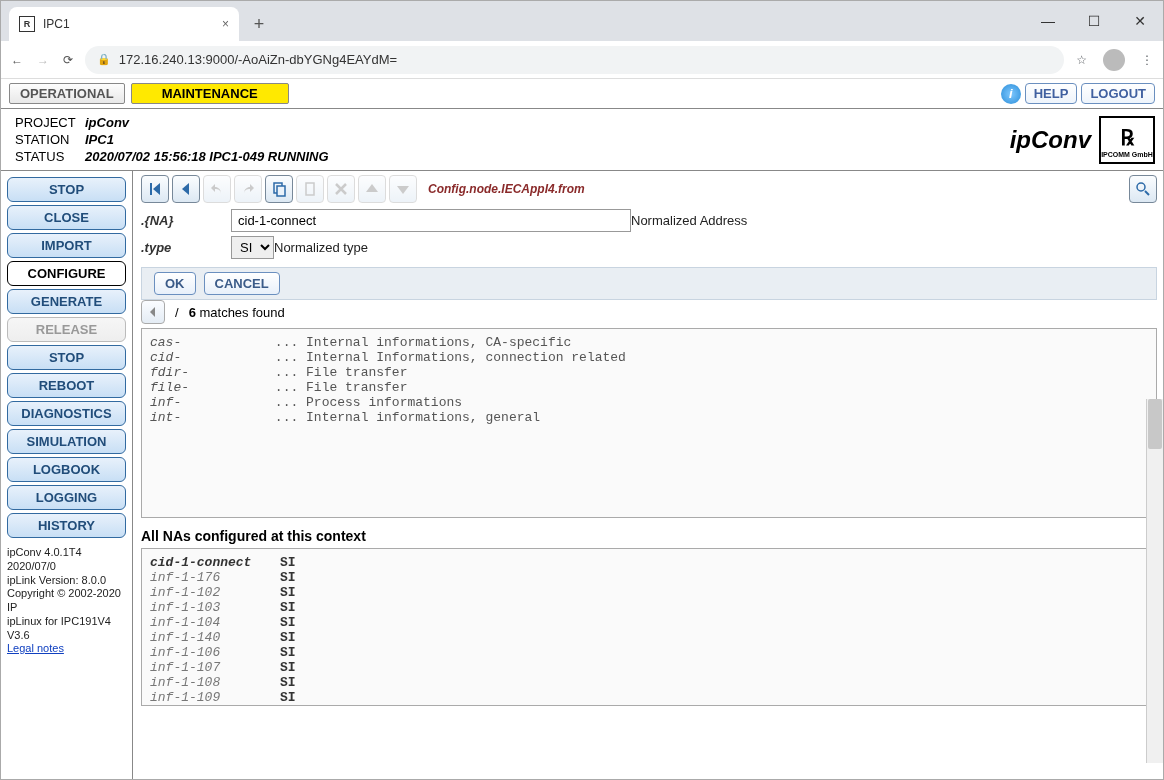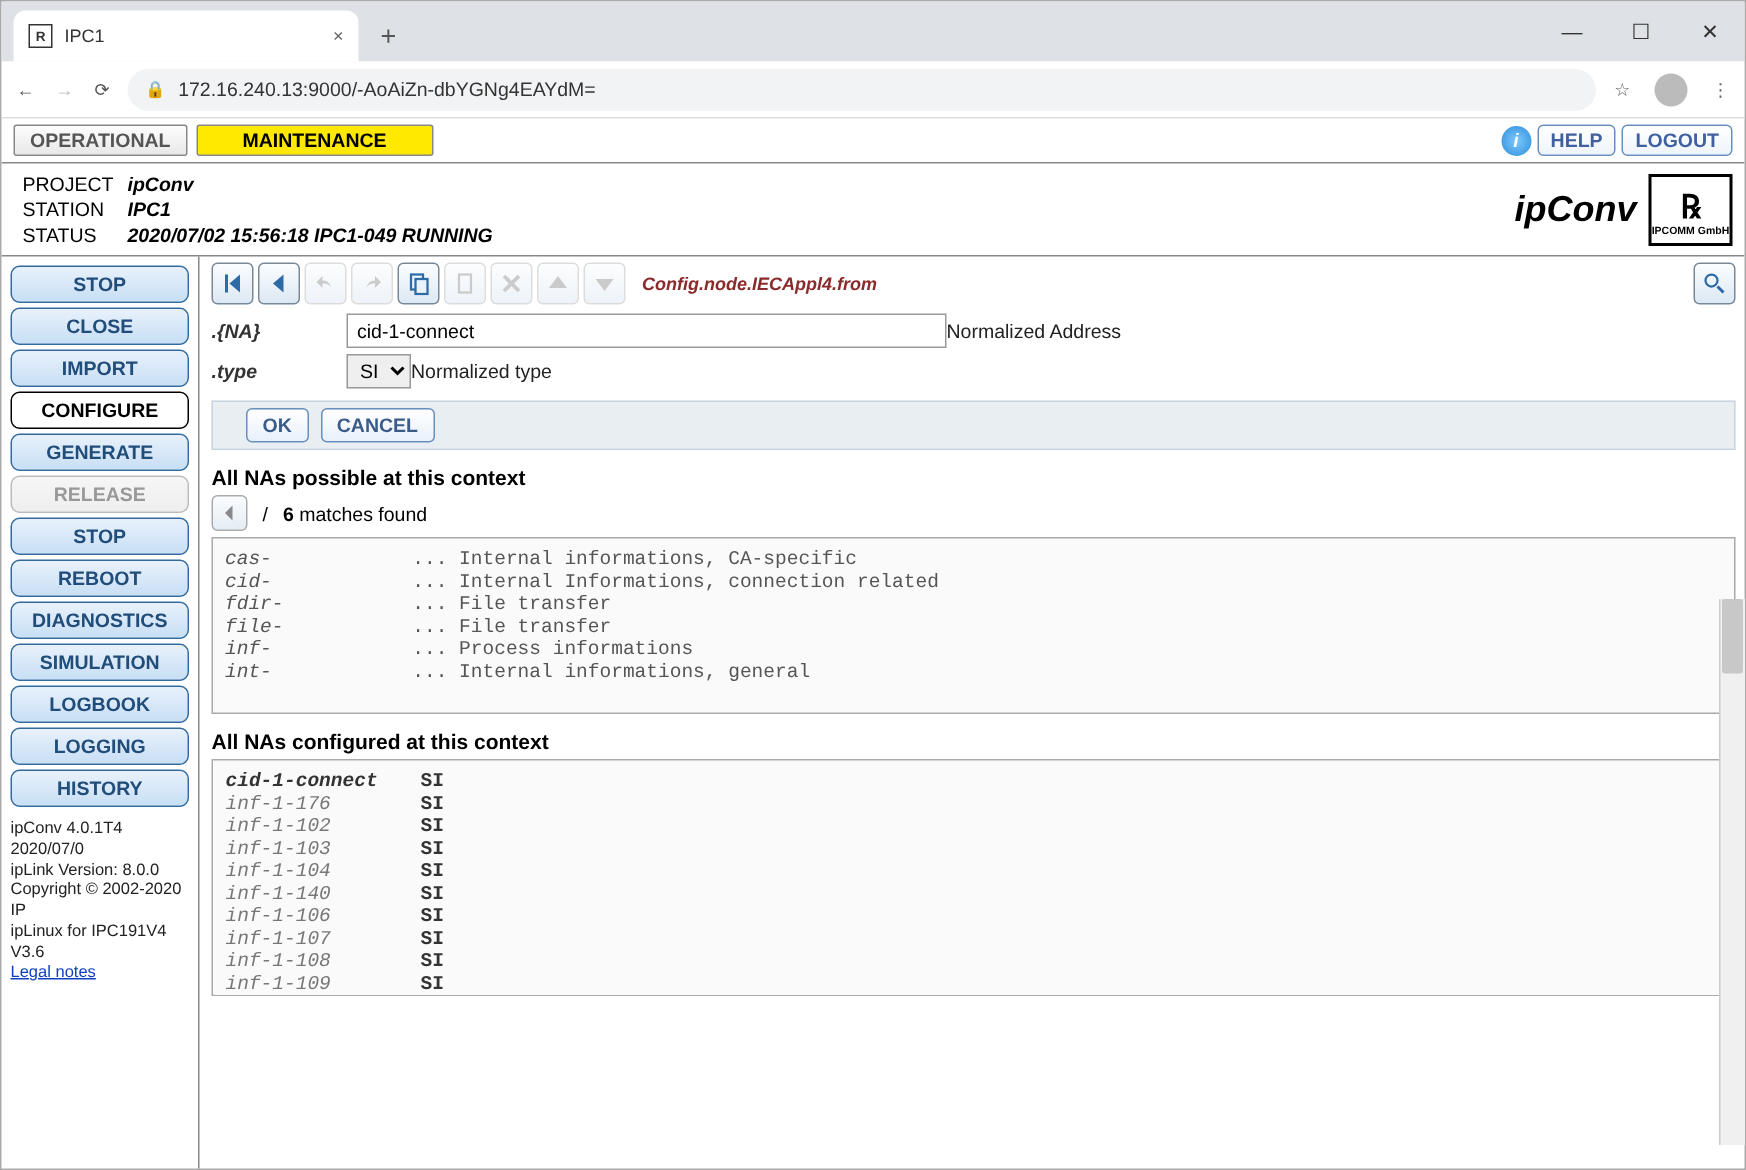--- a/index.html
+++ b/index.html
@@ -52,29 +52,29 @@
 .tb-btn.disabled { opacity: 0.5; border-color: #bbb; }
 .tb-path { color: #8a2a2a; font-weight: bold; font-style: italic; font-size: 12px; margin-left: 8px; }
 .tb-search { margin-left: auto; }
 
 .form-row { display: flex; align-items: center; gap: 0; margin: 4px 0; }
 .form-lbl { width: 90px; font-style: italic; font-weight: bold; color: #333; font-size: 13px; }
 .form-input { width: 400px; border: 1px solid #999; padding: 3px 6px; font-size: 13px; }
 .form-sel { border: 1px solid #999; padding: 2px 4px; font-size: 13px; }
 .form-desc { font-size: 13px; color: #222; }
 
-.action-row { background: #e9eef3; border: 1px solid #c8d4e0; padding: 4px 22px; margin-top: 8px; display: flex; gap: 8px; }
+.action-row { background: #e9eef3; border: 1px solid #c8d4e0; padding: 4px 12px; margin-top: 8px; display: flex; gap: 8px; }
 .act-btn { border: 1px solid #6a8fbf; border-radius: 4px; padding: 3px 10px; color: #3b5b88; font-weight: bold; font-size: 13px; background: linear-gradient(#fff,#e8f0fa); cursor: pointer; }
 
 .section-title { font-weight: bold; font-size: 14px; margin: 10px 0 4px; }
 .nav-count { display: flex; align-items: center; gap: 10px; margin-bottom: 4px; font-size: 13px; }
 .nav-arrow { width: 24px; height: 24px; border: 1px solid #aaa; border-radius: 4px; background: linear-gradient(#fafcff,#e4ecf4); display: flex; align-items: center; justify-content: center; }
 
 .result-box { border: 1px solid #aaa; background: #fafafa; padding: 6px 8px; font-family: 'Courier New', monospace; font-size: 13px; color: #555; font-style: italic; overflow-y: auto; }
-.result-box.tall1 { height: 118px; }
+.result-box.tall1 { height: 190px; }
 .result-box.tall2 { height: 158px; position: relative; }
 .result-row { white-space: pre; }
 .result-row .dots { font-style: normal; }
 .result-row .desc { font-style: normal; }
 .conf-row { display: flex; gap: 20px; }
 .conf-na { width: 110px; font-style: italic; color: #777; }
 .conf-type { font-weight: bold; color: #333; font-style: normal; }
 .conf-row.hl .conf-na { color: #333; font-weight: bold; }
 
 .vscroll { position: absolute; right: 0; top: 228px; bottom: 20px; width: 17px; background: #f0f0f0; border-left: 1px solid #ccc; }
@@ -236,21 +236,20 @@
           <option>SI</option>
         </select>
         <span class="form-desc">Normalized type</span>
       </div>
 
       <div class="action-row">
         <span class="act-btn">OK</span>
         <span class="act-btn">CANCEL</span>
       </div>
 
-      <div class="section-title">All NAs possible at this context</div>
       <div class="nav-count">
         <span class="nav-arrow">
             <svg width="12" height="12" viewBox="0 0 12 12">
               <path fill="#888" d="M8 1L3 6l5 5z"></path>
             </svg>
           </span>
         <span>/</span>
         <span>
           <b>6</b><span> matches found</span>
         </span>

